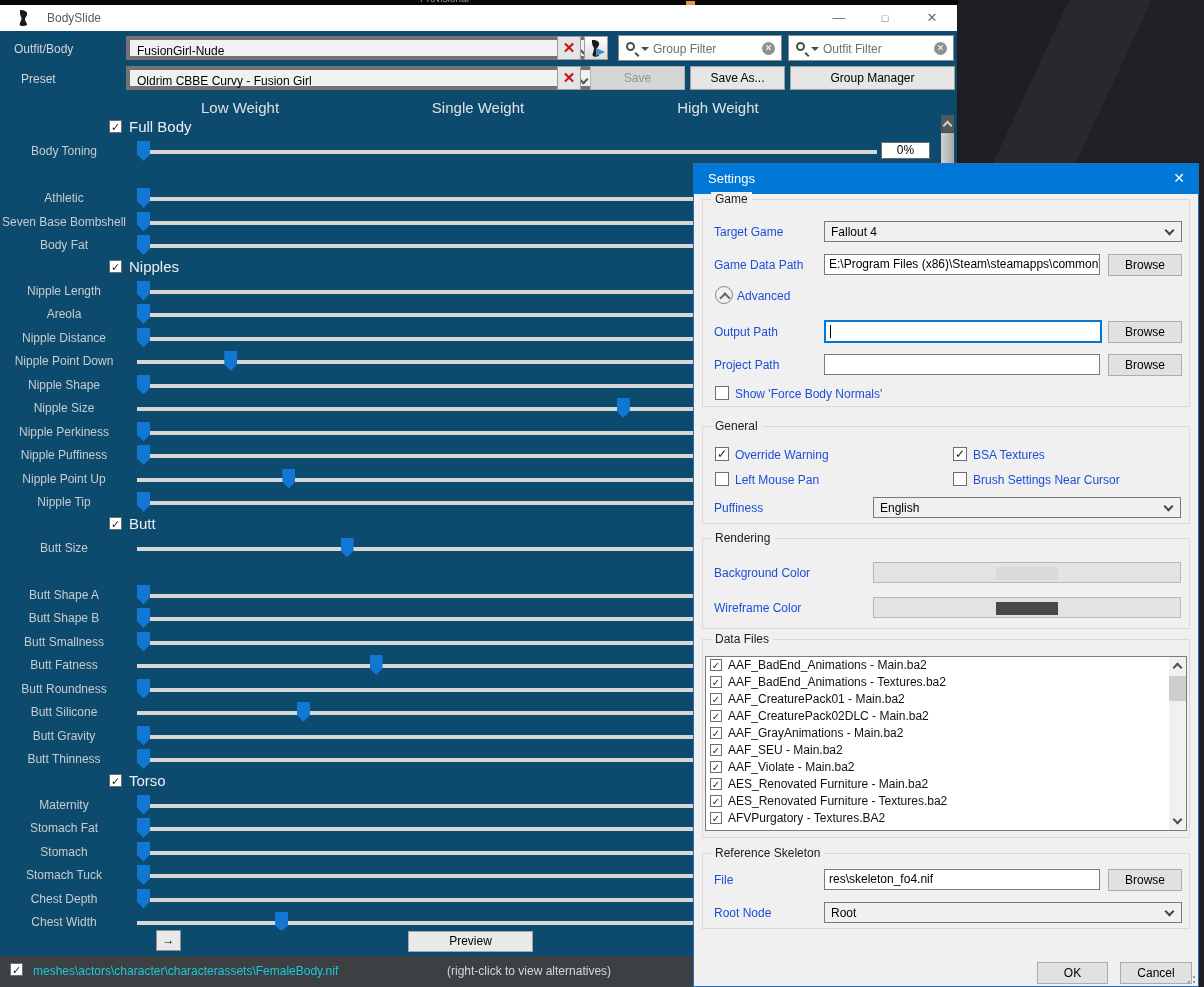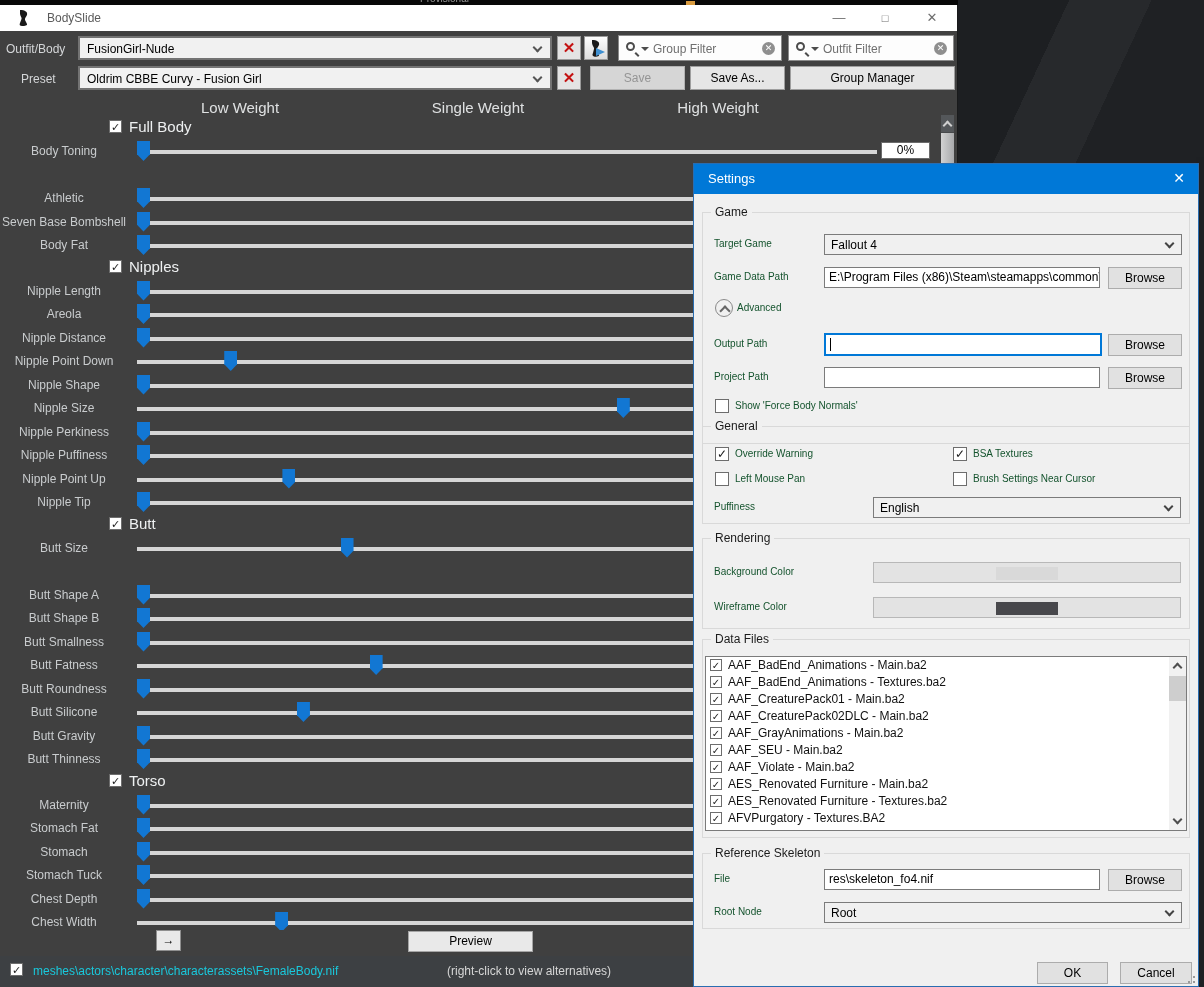--- a/index.html
+++ b/index.html
@@ -13,31 +13,31 @@
         background:linear-gradient(115deg,#1d1f22 0 35%,#27292c 35% 60%,#1f2124 60%); }
   .p2 { right:0; bottom:0; width:8px; height:830px; background:#1e2023; }
 
   
   .top-sliver { position:absolute; left:0; top:0; width:958px; height:5px; background:#070707; overflow:hidden; }
   .sliver-text { position:absolute; left:420px; top:-7px; font-size:10px; color:#9a9a9a; }
   .sliver-icon { position:absolute; left:686px; top:1px; width:9px; height:4px; background:#d89a3e; }
 
   
   .main-window { position:absolute; left:0; top:5px; width:958px; height:982px;
-      background:#404040; border-right:1px solid #191a1b; }
+      background:#0c4a6e; border-right:1px solid #191a1b; }
   .titlebar { position:absolute; left:0; top:0; width:100%; height:26px; background:#ffffff; }
   .app-logo { position:absolute; left:17px; top:5px; }
   .app-title { position:absolute; left:47px; top:6px; font-size:12px; color:#5a5a5a; }
   .win-btn { position:absolute; top:0; width:34px; height:26px; text-align:center; line-height:26px;
       color:#6e6e6e; font-size:13px; }
   .wb-min { left:822px; } .wb-max { left:868px; font-size:11px; } .wb-close { left:915px; }
 
   
   .tb-label { position:absolute; font-size:12px; color:#d4d6d8; }
-  .combo { position:absolute; background:#f1f1f1; border:2px solid #737373; height:24px; }
+  .combo { position:absolute; background:#f1f1f1; border:4px solid #737373; height:24px;margin-left:48px; }
   .combo .cval { position:absolute; left:7px; top:4px; font-size:12px; color:#000; white-space:nowrap; }
   .chev { position:absolute; width:7px; height:7px; border-right:2px solid #555; border-bottom:2px solid #555;
       transform:rotate(45deg); }
   .combo .chev { right:9px; top:6px; }
   .redx { position:absolute; width:24px; height:24px; background:#e4e4e4; border:1px solid #9a9a9a;
       color:#c41212; font-weight:bold; font-size:15px; text-align:center; line-height:22px; }
   .edit-btn { position:absolute; left:584px; top:31px; width:24px; height:24px;
       background:linear-gradient(#fdfdfd,#dcdcdc); border:1px solid #9a9a9a; }
   .search { position:absolute; top:30px; height:26px; background:#fdfdfd; border:1px solid #8a8a8a; }
   .search .ph { position:absolute; left:34px; top:6px; font-size:12px; color:#6f6f6f; }
@@ -94,21 +94,21 @@
   .settings { position:absolute; left:693px; top:163px; width:506px; height:824px;
       background:#f0f0f0; border:1px solid #2a6db0; z-index:10; }
   .s-title { position:absolute; left:0; top:0; width:100%; height:30px; background:#0078d7; }
   .s-title .t-text { position:absolute; left:14px; top:7px; font-size:13px; color:#fff; }
   .s-close { position:absolute; right:10px; top:6px; color:#fff; font-size:14px; width:18px; text-align:center; }
   .s-body { position:absolute; left:0; top:30px; right:0; bottom:0; }
 
   .gb { position:absolute; border:1px solid #d9d9d9; }
   .gb-label { position:absolute; left:8px; top:-8px; background:#f0f0f0; padding:0 4px;
       font-size:12px; color:#1b1b1b; }
-  .dlab { position:absolute; font-size:10px; color:#14532d; white-space:nowrap; }
+  .dlab { position:absolute; font-size:12px; color:#1d4ed8; white-space:nowrap; }
   .dinput { position:absolute; height:21px; background:#fff; border:1px solid #7b7b7b;
       font-size:12px; color:#000; padding:0 4px; font-family:"Liberation Sans", sans-serif;
       overflow:hidden; white-space:nowrap; line-height:19px; }
   .dinput.focused { border:2px solid #0078d7; }
   .caret { position:absolute; left:4px; top:3px; width:1px; height:13px; background:#000; }
   .dcombo { position:absolute; height:21px; background:#f0f0f0; border:1px solid #7b7b7b; }
   .dcombo .cval { position:absolute; left:6px; top:3px; font-size:12px; color:#000; }
   .dcombo .chev { right:8px; top:5px; border-color:#444; }
   .dbtn { position:absolute; height:22px; background:#e1e1e1; border:1px solid #acacac;
       font-size:12px; color:#000; text-align:center; line-height:20px;
@@ -158,21 +158,21 @@
     <div class="titlebar">
       <svg class="app-logo" width="14" height="16" viewBox="0 0 14 16">
         <path d="M3,0 C8,0 11,2 10,5 C9.3,7 7.5,8 8,10 L10,14 C10.5,15.5 8,16 5,16 C3,16 2,15 3,13 L4.5,9 C5,7.5 3.5,6.5 3,4 Z" fill="#1a1a1a"></path>
       </svg>
       <span class="app-title">BodySlide</span>
       <span class="win-btn wb-min">—</span>
       <span class="win-btn wb-max">□</span>
       <span class="win-btn wb-close">✕</span>
     </div>
 
-    <span class="tb-label" style="left:6px;top:37px;">Outfit/Body</span>
+    <span class="tb-label" style="left:14px;top:37px;">Outfit/Body</span>
     <div class="combo" style="left:78px;top:31px;width:474px;">
       <span class="cval">FusionGirl-Nude</span>
       <span class="chev"></span>
     </div>
     <div class="redx" style="left:557px;top:31px;">✕</div>
     <div class="edit-btn">
       <svg class="body-icon" width="22" height="22" viewBox="0 0 22 22" style="position:absolute;left:0;top:0;">
         <path d="M7,3 C12,3 15,5 14,8 C13.3,10 11.5,11 12,13 L14,18 C14.5,19.5 11,20 9,19.5 C7.5,19 7,18 8,16 L9,12 C9.5,10.5 7.5,9.5 7,6 Z"></path>
       </svg>
       <span class="pencil"></span>
@@ -383,21 +383,21 @@
     </div>
   </div>
 
   <div class="settings">
     <div class="s-title">
       <span class="t-text">Settings</span>
       <span class="s-close">✕</span>
     </div>
     <div class="s-body">
 
-      <div class="gb" style="left:8px;top:18px;width:488px;height:232px;">
+      <div class="gb" style="left:8px;top:5px;width:488px;height:208px;">
         <span class="gb-label">Game</span>
         <span class="dlab" style="left:11px;top:25px;">Target Game</span>
         <div class="dcombo" style="left:121px;top:21px;width:358px;">
           <span class="cval">Fallout 4</span>
           <span class="chev"></span>
         </div>
         <span class="dlab" style="left:11px;top:58px;">Game Data Path</span>
         <div class="dinput" style="left:121px;top:54px;width:276px;">E:\Program Files (x86)\Steam\steamapps\common\</div>
         <button class="dbtn" style="left:405px;top:54px;width:74px;">Browse</button>
         <span class="adv-circle" style="left:12px;top:86px;"></span>

